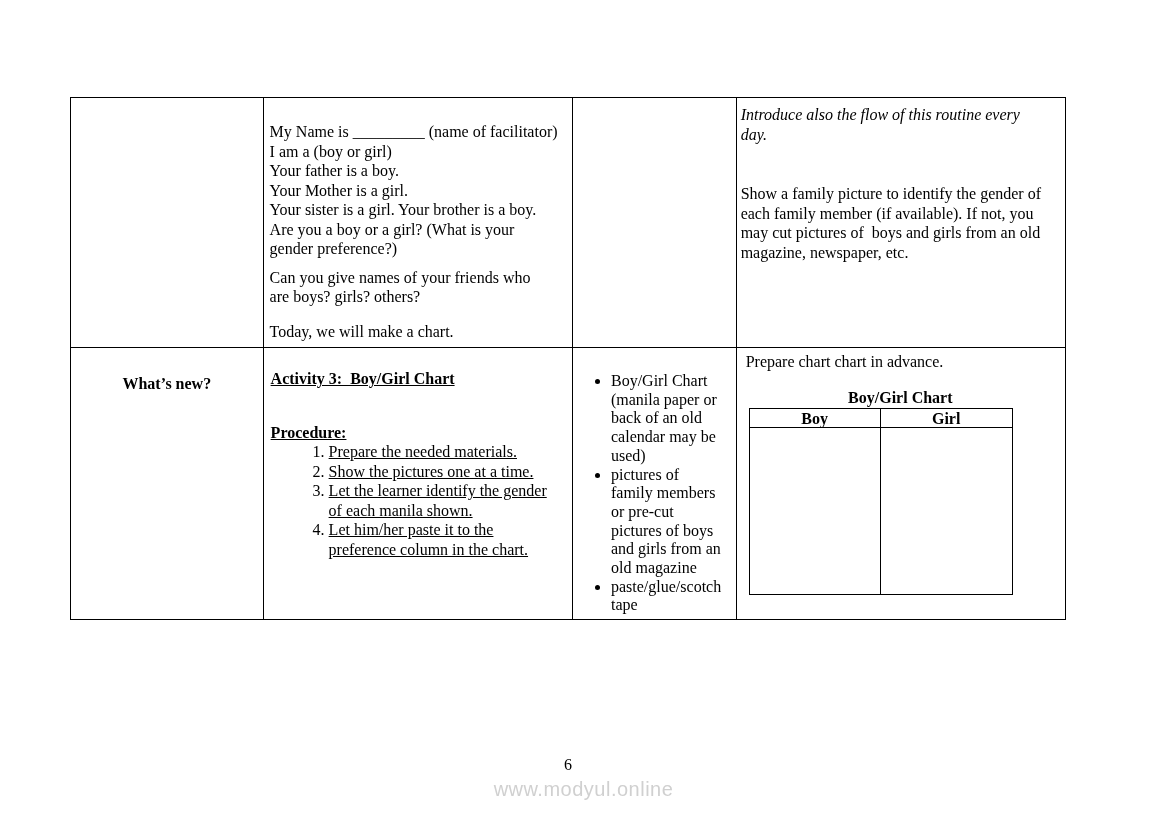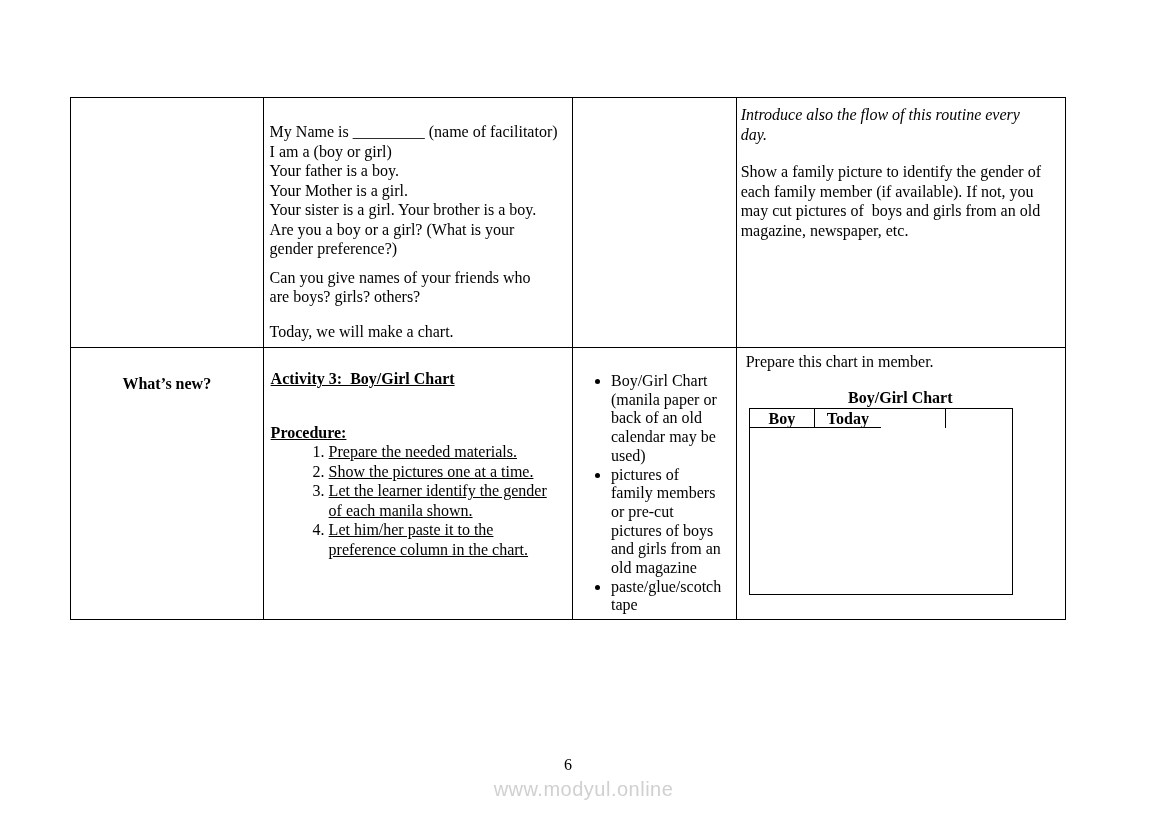--- a/index.html
+++ b/index.html
@@ -21,21 +21,21 @@
   .cell.bR{border-right:1.5px solid #000;}
   .cell.bB{border-bottom:1.5px solid #000;}
   .para{margin:0;white-space:pre;line-height:19.5px;}
   .italic{font-style:italic;}
 
   .cell-script{padding:24px 6px 0 6px;}
   .gap-a{margin-top:9px;}
   .gap-b{margin-top:15px;}
 
   .cell-notes{padding:7px 2px 0 4px;}
-  .gap-big{margin-top:18px;}
+  .gap-big{margin-top:40px;}
 
   .cell-label{
     display:flex;align-items:flex-start;justify-content:center;
     padding-top:26px;text-align:center;
   }
   .section-label{font-weight:bold;line-height:19.5px;}
 
   .cell-activity{padding:21px 6px 0 7px;line-height:19.5px;text-decoration:underline;}
   .activity-title{font-weight:bold;white-space:pre;line-height:19.5px;}
   .proc-label{font-weight:bold;margin-top:34px;line-height:19.5px;}
@@ -45,21 +45,21 @@
   .cell-materials{padding:24px 2px 0 0;}
   .mat-list{margin:0;padding:0 0 0 38px;list-style:disc outside;}
   .mat-list li{white-space:pre;line-height:18.7px;}
 
   .cell-chart{padding:4px 10px 0 9px;}
   .chart-note{line-height:19.5px;white-space:pre;}
   .chart-wrap{margin-top:17px;}
   .chart-title{font-weight:bold;text-align:center;line-height:18px;}
   .chart-table{
     margin-top:1px;margin-left:3px;width:264px;height:187px;
-    display:grid;grid-template-columns:1fr 1fr 1fr 1fr;grid-template-rows:19px 1fr;
+    display:grid;grid-template-columns:1fr 1fr;grid-template-rows:19px 1fr;
     border:1.5px solid #000;box-sizing:border-box;
   }
   .ct-th{
     font-weight:bold;text-align:center;line-height:19px;
     border-bottom:1.5px solid #000;box-sizing:border-box;
   }
   .ct-left{border-right:1.5px solid #000;box-sizing:border-box;}
 
   
   .page-number{
@@ -135,26 +135,26 @@
 or pre-cut
 pictures of boys
 and girls from an
 old magazine</li>
           <li>paste/glue/scotch
 tape</li>
         </ul>
     </div>
 
     <div class="cell cell-chart">
-      <div class="chart-note">Prepare this chart in member.</div>
+      <div class="chart-note">Prepare chart chart in advance.</div>
       <div class="chart-wrap">
         <div class="chart-title">Boy/Girl Chart</div>
         <div class="chart-table">
           <div class="ct-th ct-left">Boy</div>
-          <div class="ct-th">Today</div>
+          <div class="ct-th">Girl</div>
           <div class="ct-td ct-left"></div>
           <div class="ct-td"></div>
         </div>
       </div>
     </div>
 
   </div>
 
   <div class="page-number">6</div>
   <div class="watermark">www.modyul.online</div>

